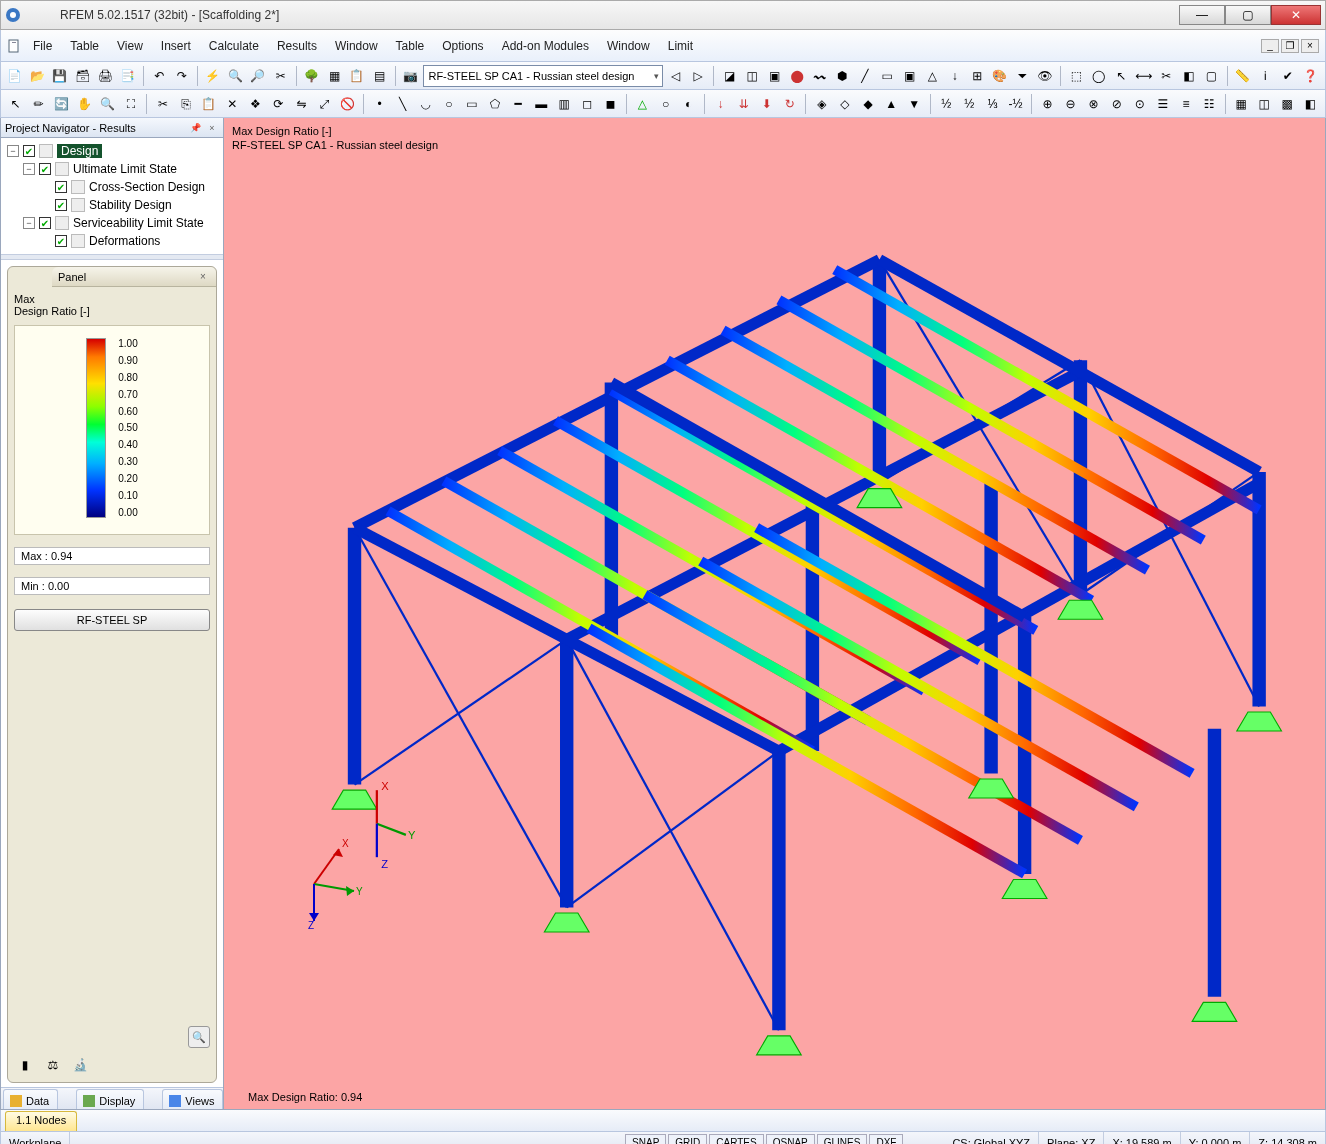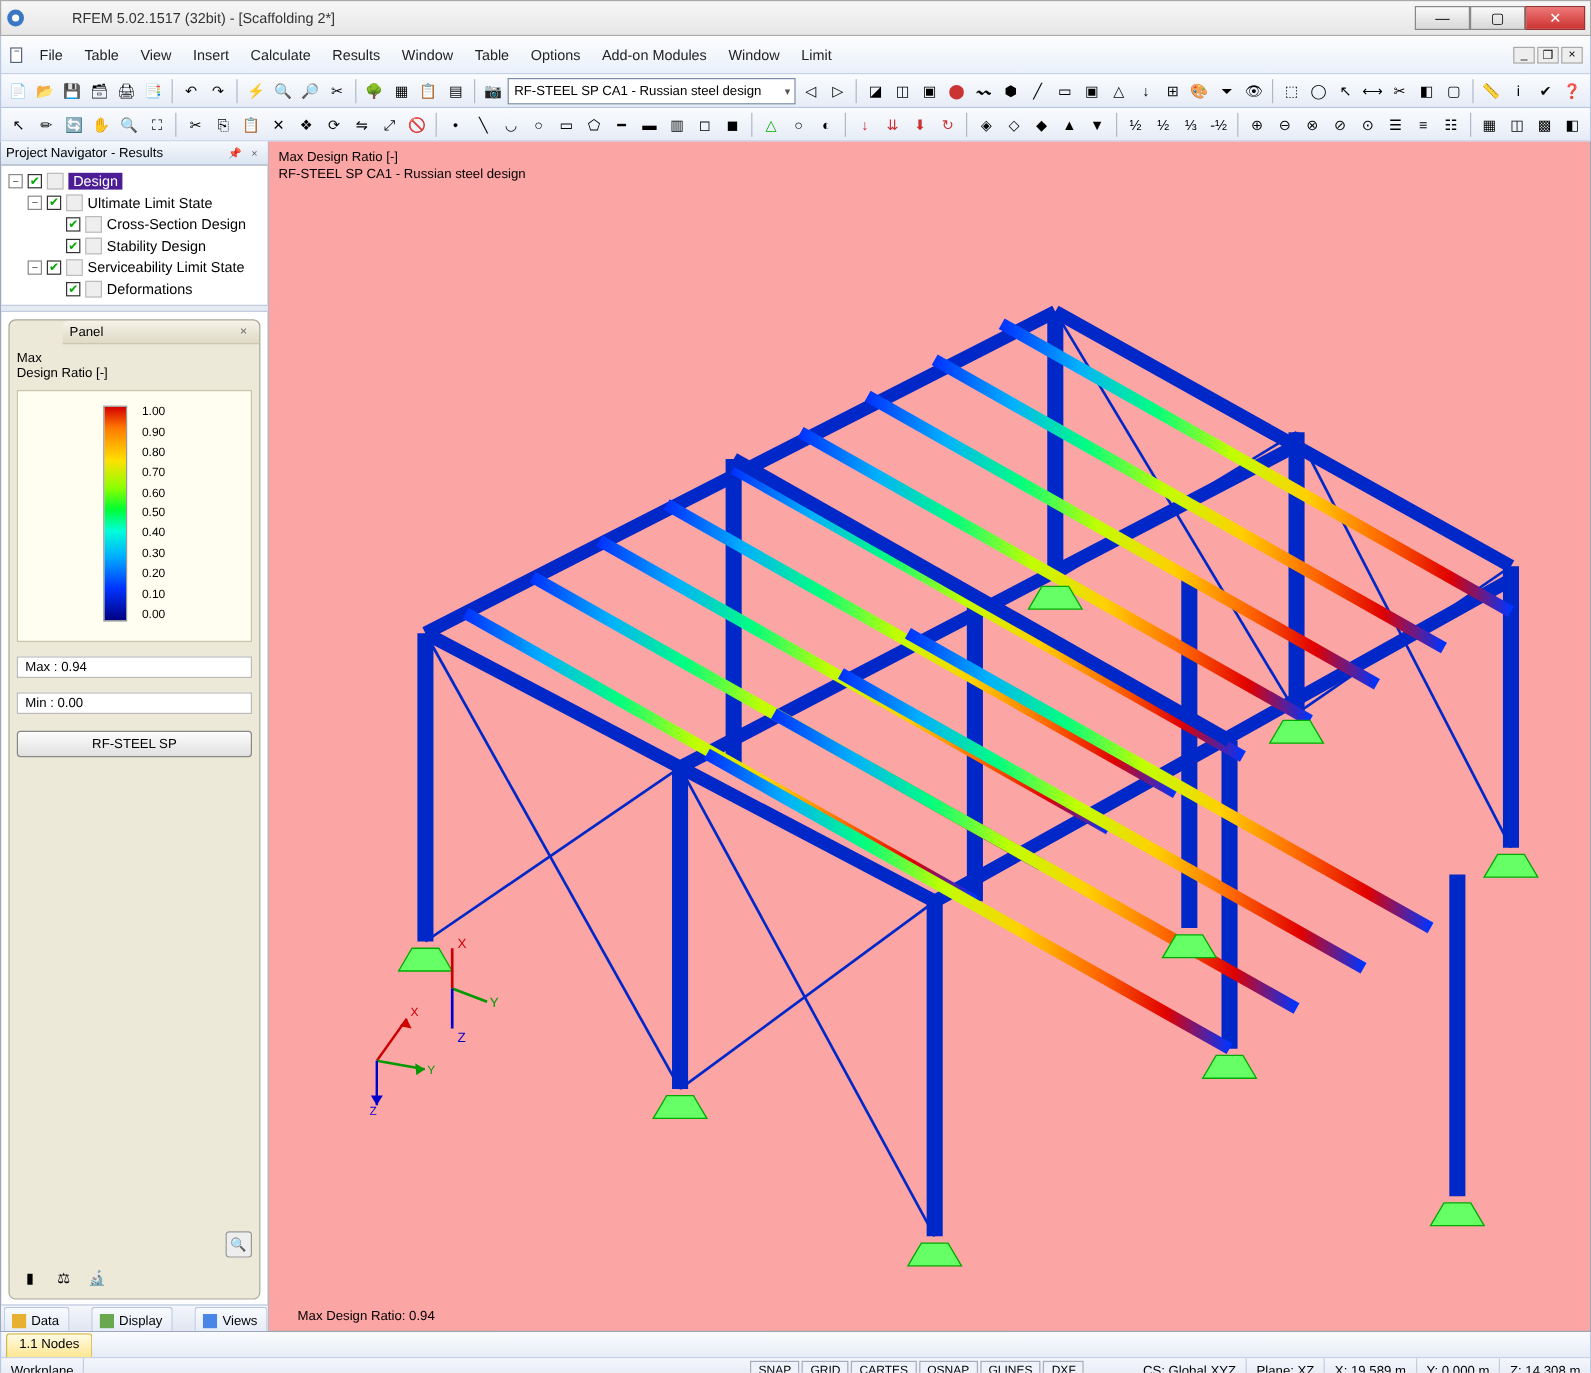--- a/index.html
+++ b/index.html
@@ -34,21 +34,21 @@
 .nav-hbtn { width:14px; height:14px; font-size:9px; color:#666; display:flex; align-items:center; justify-content:center; }
 
 .tree { flex:0 0 auto; padding:4px 2px; font-size:12px; }
 .tree-row { display:flex; align-items:center; height:18px; gap:4px; padding-left:4px; }
 .tree-row.l1 { padding-left:20px; }
 .tree-row.l2 { padding-left:52px; }
 .exp { width:12px; height:12px; border:1px solid #888; font-size:9px; display:flex; align-items:center; justify-content:center; color:#444; background:#fff; }
 .chk { width:12px; height:12px; border:1px solid #333; font-size:10px; display:flex;align-items:center;justify-content:center; color:#0a0; background:#fff; }
 .ticon { width:14px; height:14px; background:#eee; border:1px solid #bbb; }
 .tree-label { font-size:12px; }
-.tree-label.selected { background:#4c1d95; color:#fff; padding:0 4px; }
+.tree-label.selected { background:#14532d; color:#fff; padding:0 4px; }
 
 .splitter { height:6px; background:#e4e9f2; border-top:1px solid #c3cde0; border-bottom:1px solid #c3cde0; cursor:row-resize; }
 
 .panel { flex:1; margin:6px 6px 4px 6px; background:#ece9d8; border:1px solid #aca899; border-radius:6px; display:flex; flex-direction:column; overflow:hidden; }
 .panel-header { height:20px; background:linear-gradient(#f6f4ea,#ded9c4); border-bottom:1px solid #b8b49f; display:flex; align-items:center; padding:0 6px; font-size:11px; border-radius:6px 6px 0 0;margin-left:44px; }
 .panel-header .x { margin-left:auto; width:14px; height:14px; font-size:10px; color:#666; display:flex;align-items:center;justify-content:center; }
 .panel-body { padding:6px; font-size:11px; color:#000; flex:1; display:flex; flex-direction:column; }
 .legend-box { background:#fffef0; border:1px solid #c8c4ac; margin-top:8px; padding:12px 10px 16px 10px; display:flex; gap:12px; justify-content:center;align-items:center; }
 .legend-bar { width:20px; height:180px; background:linear-gradient(to bottom, #d50000 0%, #ff7a00 10%, #ffe000 25%, #8cff00 38%, #00ff33 48%, #00ffd8 58%, #00afff 70%, #0033ff 85%, #000080 100%); border:1px solid #999; }
 .legend-labels { display:flex; flex-direction:column; justify-content:space-between; font-size:10px; height:180px; }

